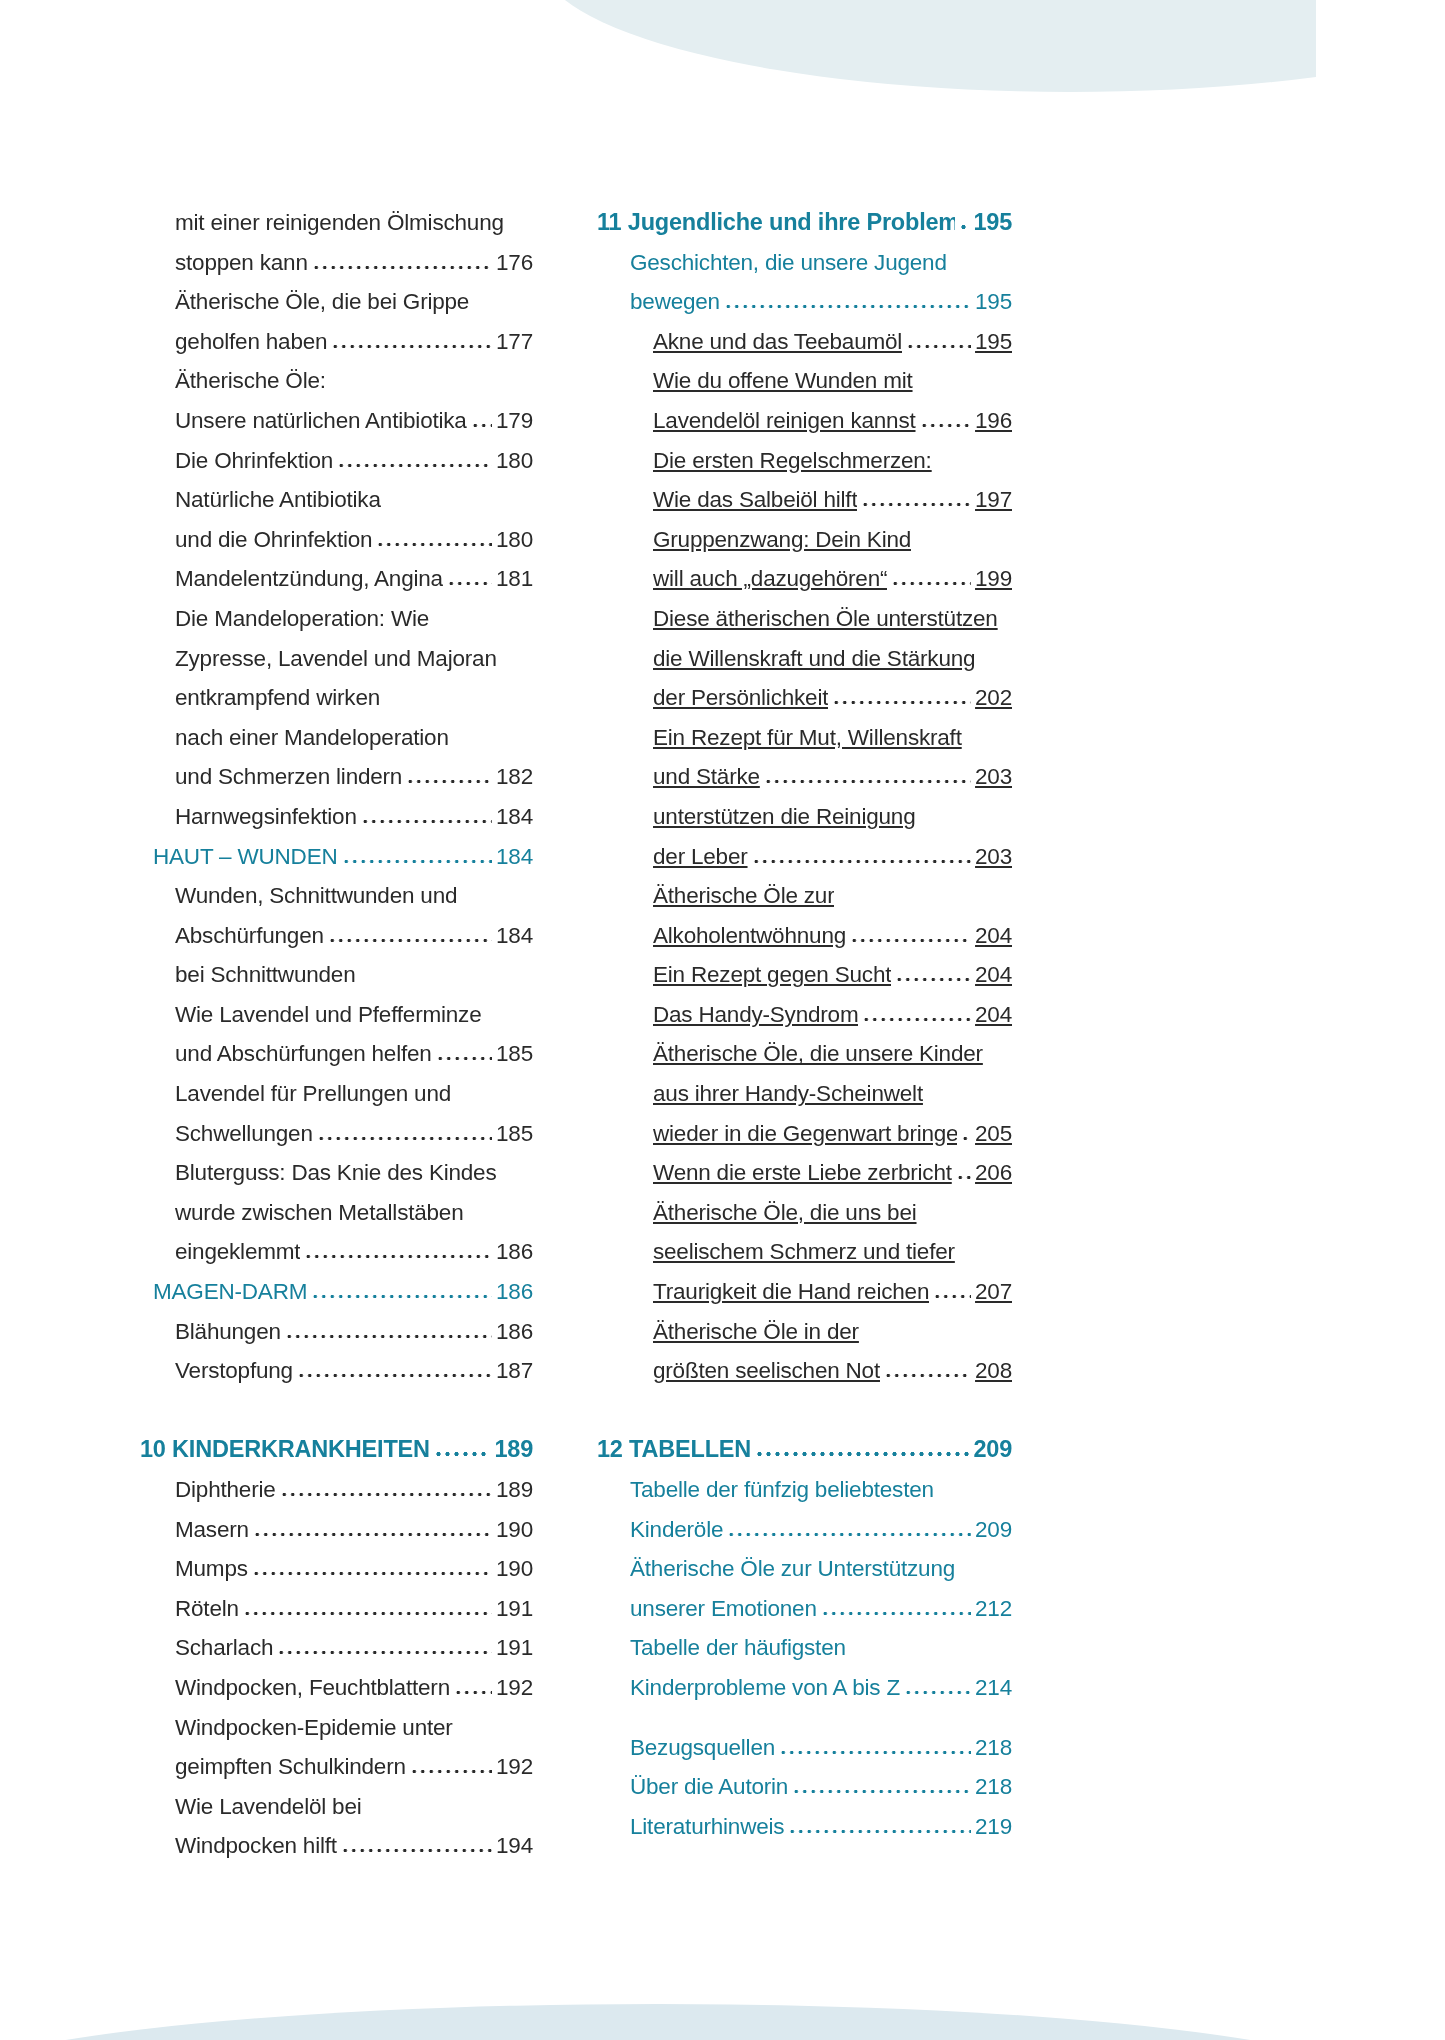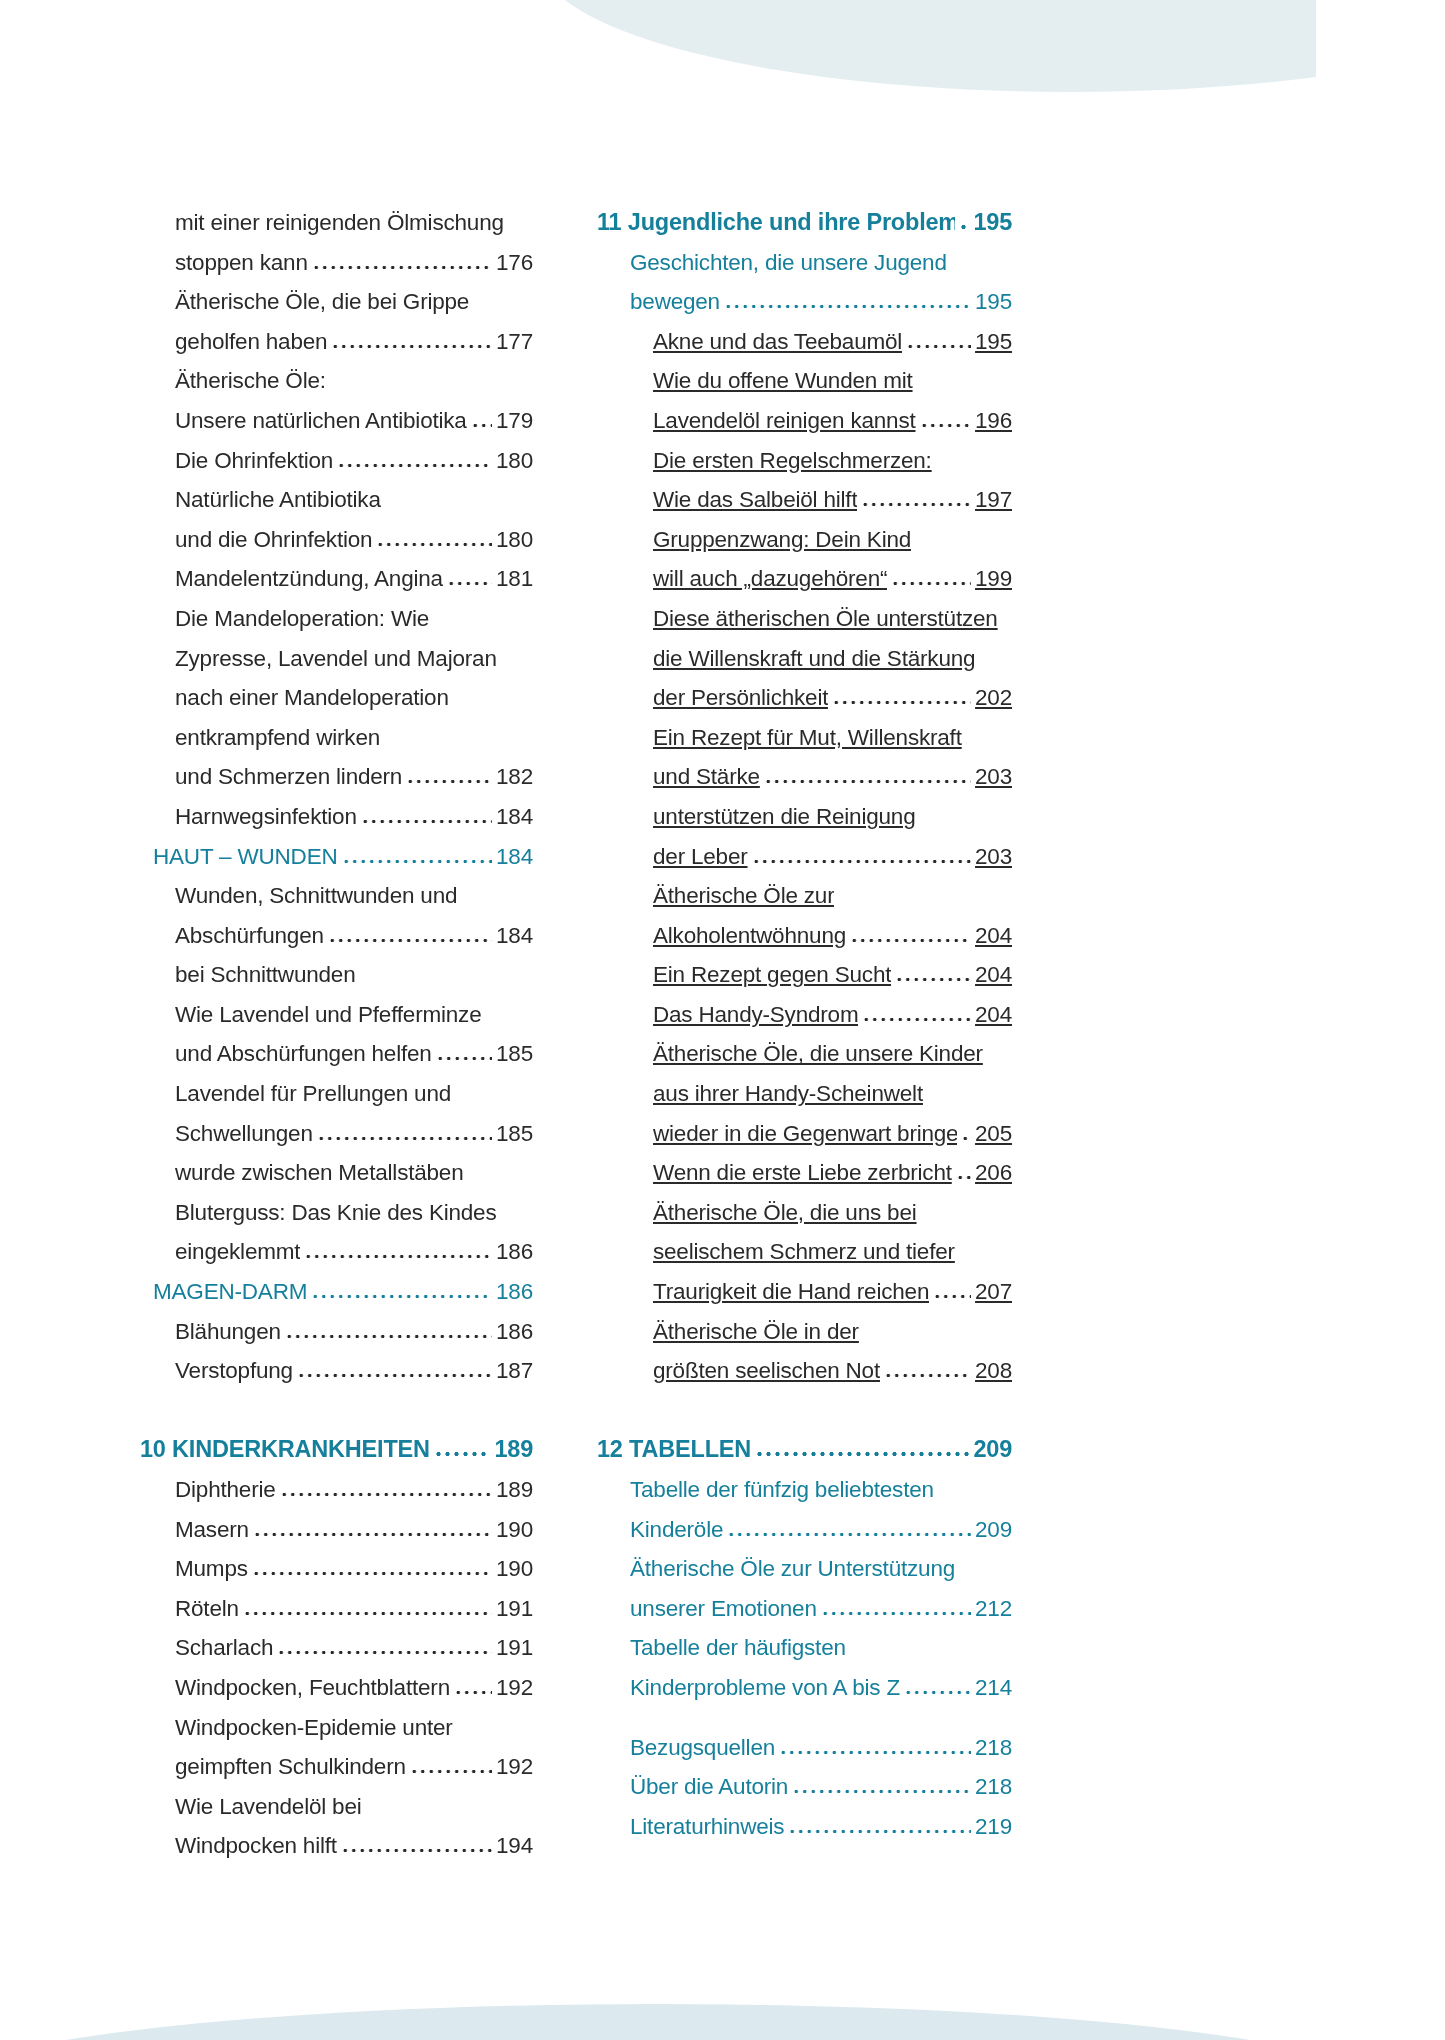--- a/index.html
+++ b/index.html
@@ -120,26 +120,26 @@
           <span class="leader"></span>
           <span class="page-num">181</span>
         </div>
         <div class="row s-entry i2">
           <span class="label">Die Mandeloperation: Wie</span>
         </div>
         <div class="row s-entry i2">
           <span class="label">Zypresse, Lavendel und Majoran</span>
         </div>
         <div class="row s-entry i2">
+          <span class="label">entkrampfend wirken</span>
+        </div>
+        <div class="row s-entry i2">
           <span class="label">nach einer Mandeloperation</span>
         </div>
         <div class="row s-entry i2">
-          <span class="label">entkrampfend wirken</span>
-        </div>
-        <div class="row s-entry i2">
           <span class="label">und Schmerzen lindern</span>
           <span class="leader"></span>
           <span class="page-num">182</span>
         </div>
         <div class="row s-entry i2">
           <span class="label">Harnwegsinfektion</span>
           <span class="leader"></span>
           <span class="page-num">184</span>
         </div>
         <div class="row s-section i1">
@@ -168,24 +168,24 @@
         </div>
         <div class="row s-entry i2">
           <span class="label">Lavendel für Prellungen und</span>
         </div>
         <div class="row s-entry i2">
           <span class="label">Schwellungen</span>
           <span class="leader"></span>
           <span class="page-num">185</span>
         </div>
         <div class="row s-entry i2">
+          <span class="label">Bluterguss: Das Knie des Kindes</span>
+        </div>
+        <div class="row s-entry i2">
           <span class="label">wurde zwischen Metallstäben</span>
-        </div>
-        <div class="row s-entry i2">
-          <span class="label">Bluterguss: Das Knie des Kindes</span>
         </div>
         <div class="row s-entry i2">
           <span class="label">eingeklemmt</span>
           <span class="leader"></span>
           <span class="page-num">186</span>
         </div>
         <div class="row s-section i1">
           <span class="label">MAGEN-DARM</span>
           <span class="leader"></span>
           <span class="page-num">186</span>

